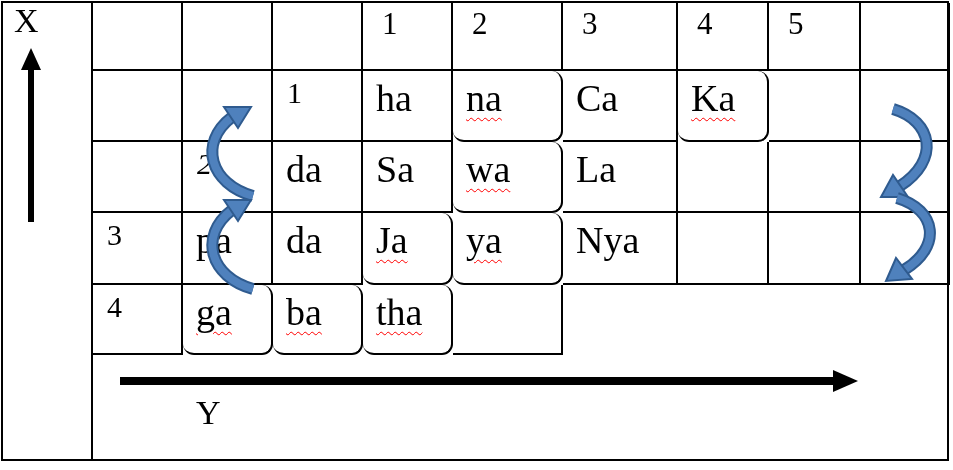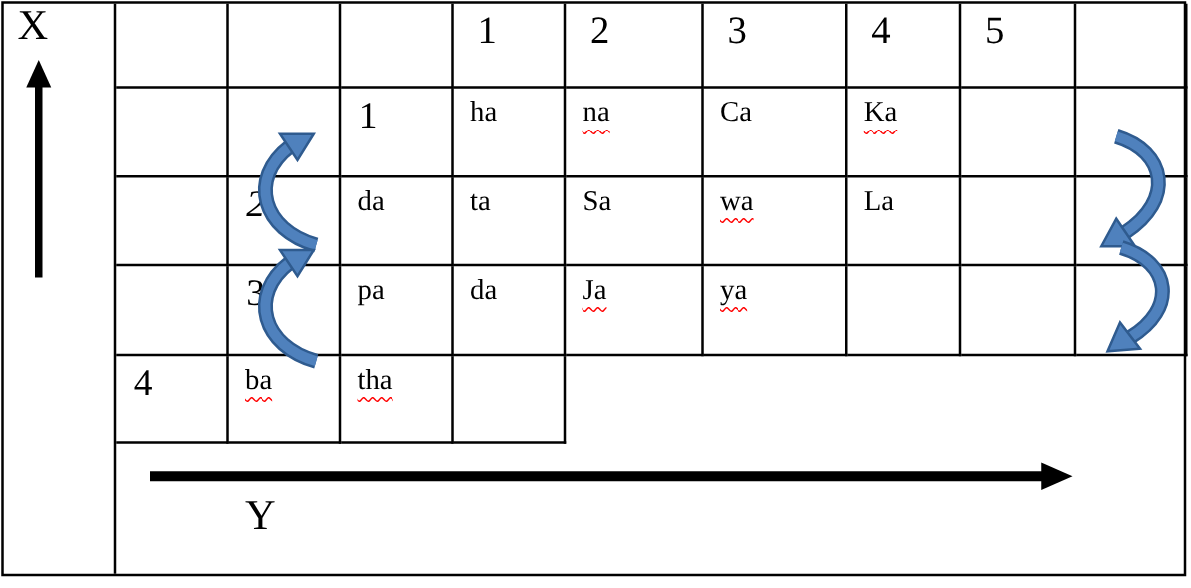--- a/index.html
+++ b/index.html
@@ -17,29 +17,30 @@
   }
   .x-label{position:absolute;left:14px;top:2px;font-size:34px;}
   .y-label{position:absolute;left:196px;top:394px;font-size:34px;}
   .grid{
     position:absolute;left:93px;top:3px;display:grid;
     grid-template-columns:90px 90px 90px 90px 110px 115px 91px 92px 89px;
     grid-template-rows:68px 71px 71px 72px 70px;
   }
   .cell{
     border-right:2px solid #000;border-bottom:2px solid #000;box-sizing:border-box;
-    font-size:23px;line-height:1.15;padding:6px 0 0 13px;white-space:nowrap;
+    font-size:38px;line-height:1.15;padding:6px 0 0 13px;white-space:nowrap;
   }
   .cell.head{font-size:31px;padding:3px 0 0 19px;}
   .cell.rlabel{font-size:30px;padding:5px 0 0 14px;}
   .italic{font-style:italic;}
   .misspelled{
     text-decoration-line:underline;text-decoration-style:wavy;
     text-decoration-color:#ff0000;text-decoration-thickness:1px;
     text-underline-offset:6px;
+    border-radius:11px;
   }
   .bottom-band{position:absolute;left:93px;top:355px;width:857px;height:104px;}
   .overlay{position:absolute;left:0;top:0;pointer-events:none;}
 </style>
 </head>
 <body>
 
 <div class="page">
 
   <div class="frame"></div>
@@ -67,38 +68,39 @@
     <div class="cell">ha</div>
     <div class="cell misspelled">na</div>
     <div class="cell">Ca</div>
     <div class="cell misspelled">Ka</div>
     <div class="cell"></div>
 
     <div class="cell"></div>
     <div class="cell"></div>
     <div class="cell rlabel italic">2</div>
     <div class="cell">da</div>
-    <div class="cell">ta</div>
     <div class="cell">Sa</div>
     <div class="cell misspelled">wa</div>
     <div class="cell">La</div>
     <div class="cell"></div>
 
     <div class="cell"></div>
     <div class="cell"></div>
     <div class="cell rlabel">3</div>
     <div class="cell">pa</div>
     <div class="cell">da</div>
     <div class="cell misspelled">Ja</div>
     <div class="cell misspelled">ya</div>
+    <div class="cell">Nya</div>
     <div class="cell"></div>
 
     <div class="cell"></div>
     <div class="cell"></div>
     <div class="cell rlabel">4</div>
+    <div class="cell misspelled">ga</div>
     <div class="cell misspelled">ba</div>
     <div class="cell misspelled">tha</div>
     <div class="cell"></div>
   </div>
 
   <div class="bottom-band"></div>
 
   <svg class="overlay" width="953" height="470" viewBox="0 0 953 470">
 
     <g>

